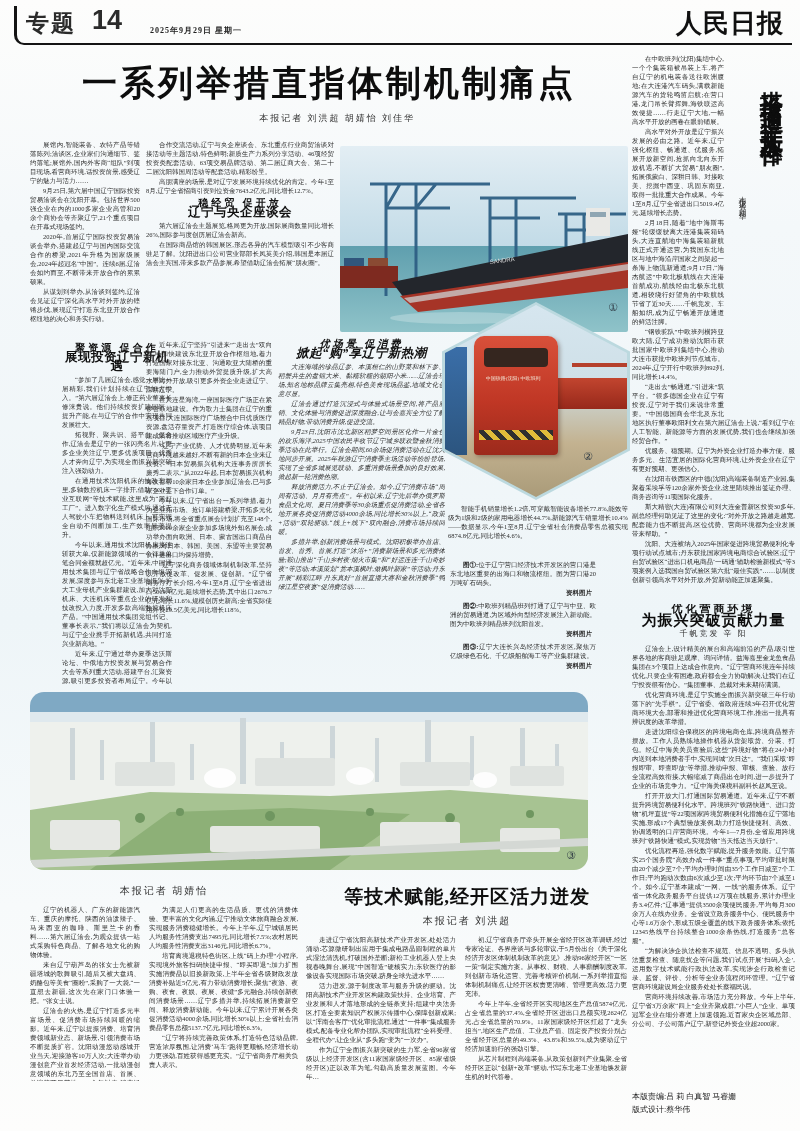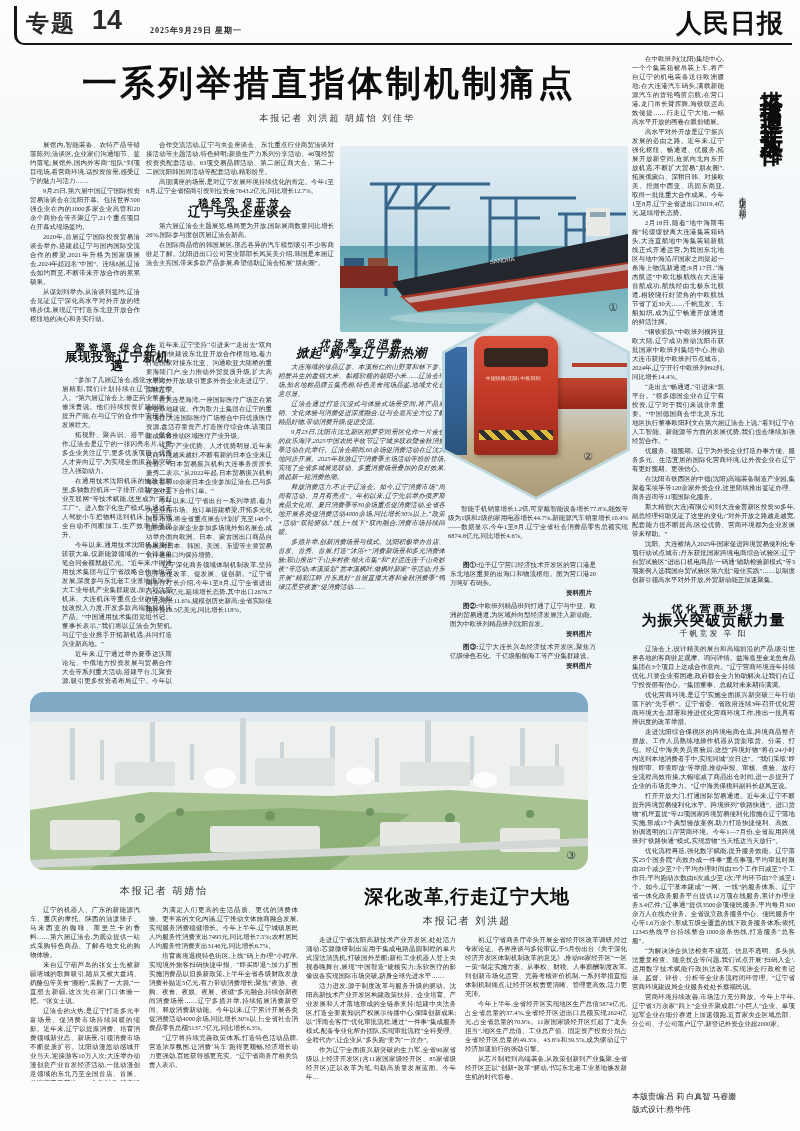--- a/index.html
+++ b/index.html
@@ -302,21 +302,21 @@
         </div>
       <div class="bcol" style="width:149px;">
           <p>为满足人们更高的生活品质、更优的消费体验、更丰富的文化内涵,辽宁推动文体旅商融合发展,实现服务消费稳健增长。今年上半年,辽宁城镇居民人均服务性消费支出7495元,同比增长7.5%;农村居民人均服务性消费支出3146元,同比增长6.7%。</p>
           <p>培育离境退税特色街区,上线“码上办理”小程序,实现境外旅客扫码快捷申报、“即买即退”;加力扩围实施消费品以旧换新政策,上半年全省各级财政发放消费补贴近5亿元,有力带动消费增长;聚焦“夜游、夜购、夜食、夜娱、夜展、夜健”多元融合,持续创新夜间消费场景……辽宁多措并举,持续拓展消费新空间、释放消费新动能。今年以来,辽宁累计开展各类促消费活动4000余场,同比增长30%以上;全省社会消费品零售总额5137.7亿元,同比增长6.3%。</p>
           <p>“辽宁将持续完善政策体系,打造特色活动品牌,营造浓厚氛围,让消费‘马车’跑得更顺畅,经济增长动力更强劲,百姓获得感更充实。”辽宁省商务厅相关负责人表示。</p>
         </div>
     </div>
   </div>
 
   <div class="bart" style="left:306px;width:322px;">
-    <div class="bart-hl">深化改革,行走辽宁大地</div>
+    <div class="bart-hl">等技术赋能,经开区活力迸发</div>
     <div class="bart-by">本报记者 刘洪超</div>
     <div class="bart-cols">
       <div class="bcol" style="width:150px;">
           <p>走进辽宁省沈阳高新技术产业开发区,处处活力涌动:芯源微研制出应用于集成电路晶圆制程的单片式湿法清洗机,打破国外垄断;新松工业机器人登上央视春晚舞台,展现“中国智造”硬核实力;东软医疗的影像设备实现国际市场突破,跻身全球先进水平……</p>
           <p>活力迸发,源于制度改革与服务升级的驱动。沈阳高新技术产业开发区构建政策扶持、企业培育、产业发展和人才落地形成的全链条支持;组建中央法务区,打造全要素知识产权展示传播中心,保障创新成果;以“浑南会客厅”优化审批流程,通过“一件事”集成服务模式,配备专业化帮办团队,实现审批流程“全科受理、全程代办”,让企业从“多头跑”变为“一次办”。</p>
           <p>作为辽宁全面振兴新突破的生力军,全省96家省级以上经济开发区(含11家国家级经开区、85家省级经开区)正以改革为笔,勾勒高质量发展蓝图。今年年…</p>
         </div>
       <div class="bcol" style="width:162px;">
           <p>初,辽宁省商务厅牵头开展全省经开区改革调研,经过专家论证、各界座谈与多轮审议,于5月份出台《关于深化经济开发区体制机制改革的意见》,推动96家经开区“一区一策”制定实施方案。从事权、财税、人事薪酬制度改革,到创新市场化运营、完善考核评价机制,一系列举措直指体制机制痛点,让经开区权责更清晰、管理更高效,活力更充沛。</p>
           <p>今年上半年,全省经开区实现地区生产总值5874亿元,占全省总量的37.4%,全省经开区进出口总额实现2624亿元,占全省总量的70.9%。11家国家级经开区扛起了“龙头担当”,地区生产总值、工业总产值、固定资产投资分别占全省经开区总量的49.3%、43.8%和39.5%,成为驱动辽宁经济加速前行的强劲引擎。</p>

